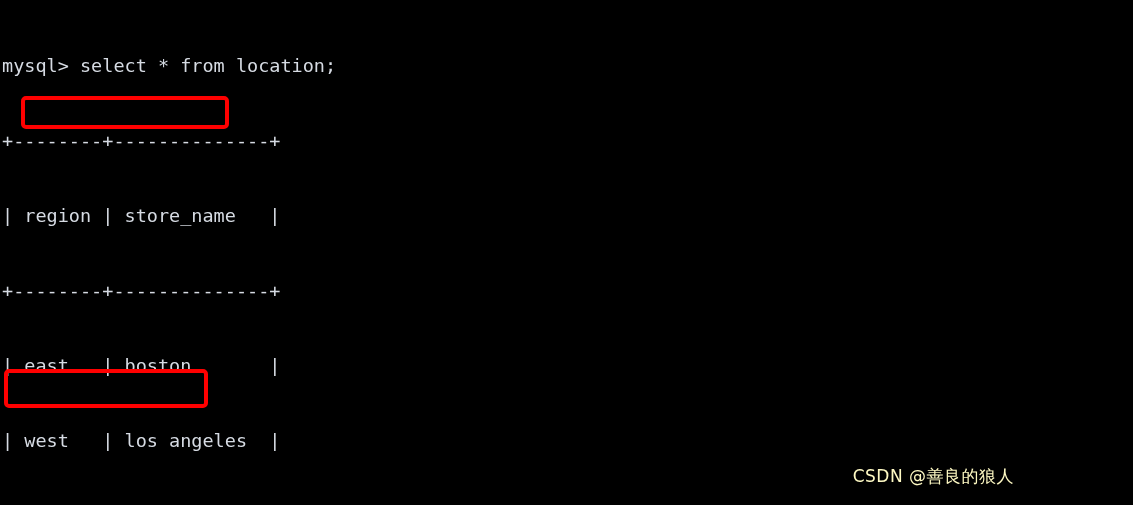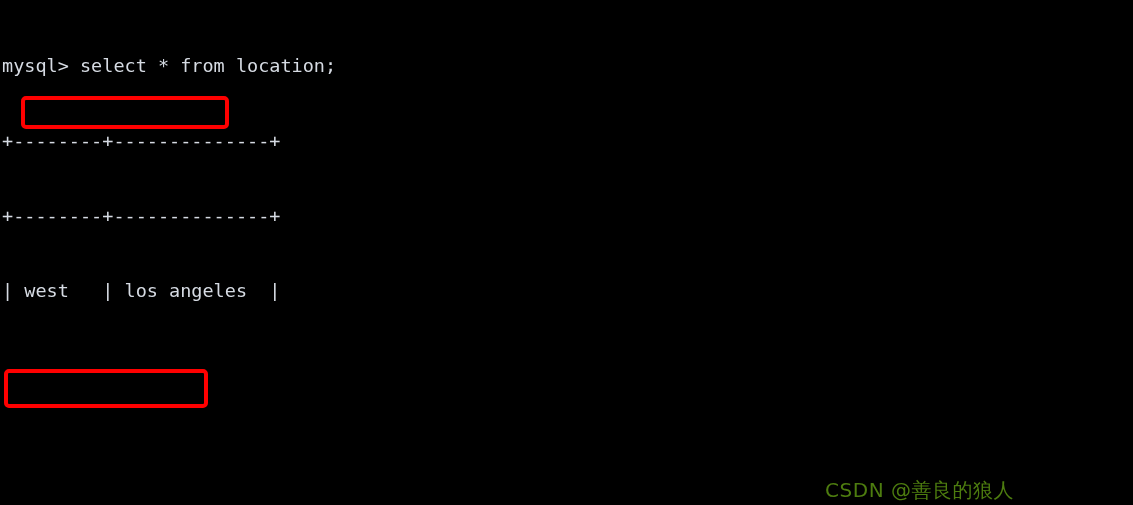--- a/index.html
+++ b/index.html
@@ -49,37 +49,39 @@
   }
   #hl-eastboston {
     left: 4px;
     top: 369px;
     width: 204px;
     height: 39px;
   }
   #watermark {
     position: absolute;
     right: 14px;
-    bottom: 1px;
-    color: #4d7c0f;
+    bottom: 17px;
+    color: #fef9c3;
     font-family: "DejaVu Sans", "Liberation Sans", sans-serif;
-    font-size: 20px;
+    font-size: 17px;
     letter-spacing: 0.5px;
     white-space: pre;
   }
 </style>
 </head>
 <body>
 
 <div id="screen">
 
   <div id="terminal">
     <div class="line">mysql&gt; select * from location;</div>
     <div class="line">+--------+--------------+</div>
+    <div class="line">| region | store_name   |</div>
     <div class="line">+--------+--------------+</div>
+    <div class="line">| east   | boston       |</div>
     <div class="line">| west   | los angeles  |</div>
     
     
     
     
     
     
     
     
     

